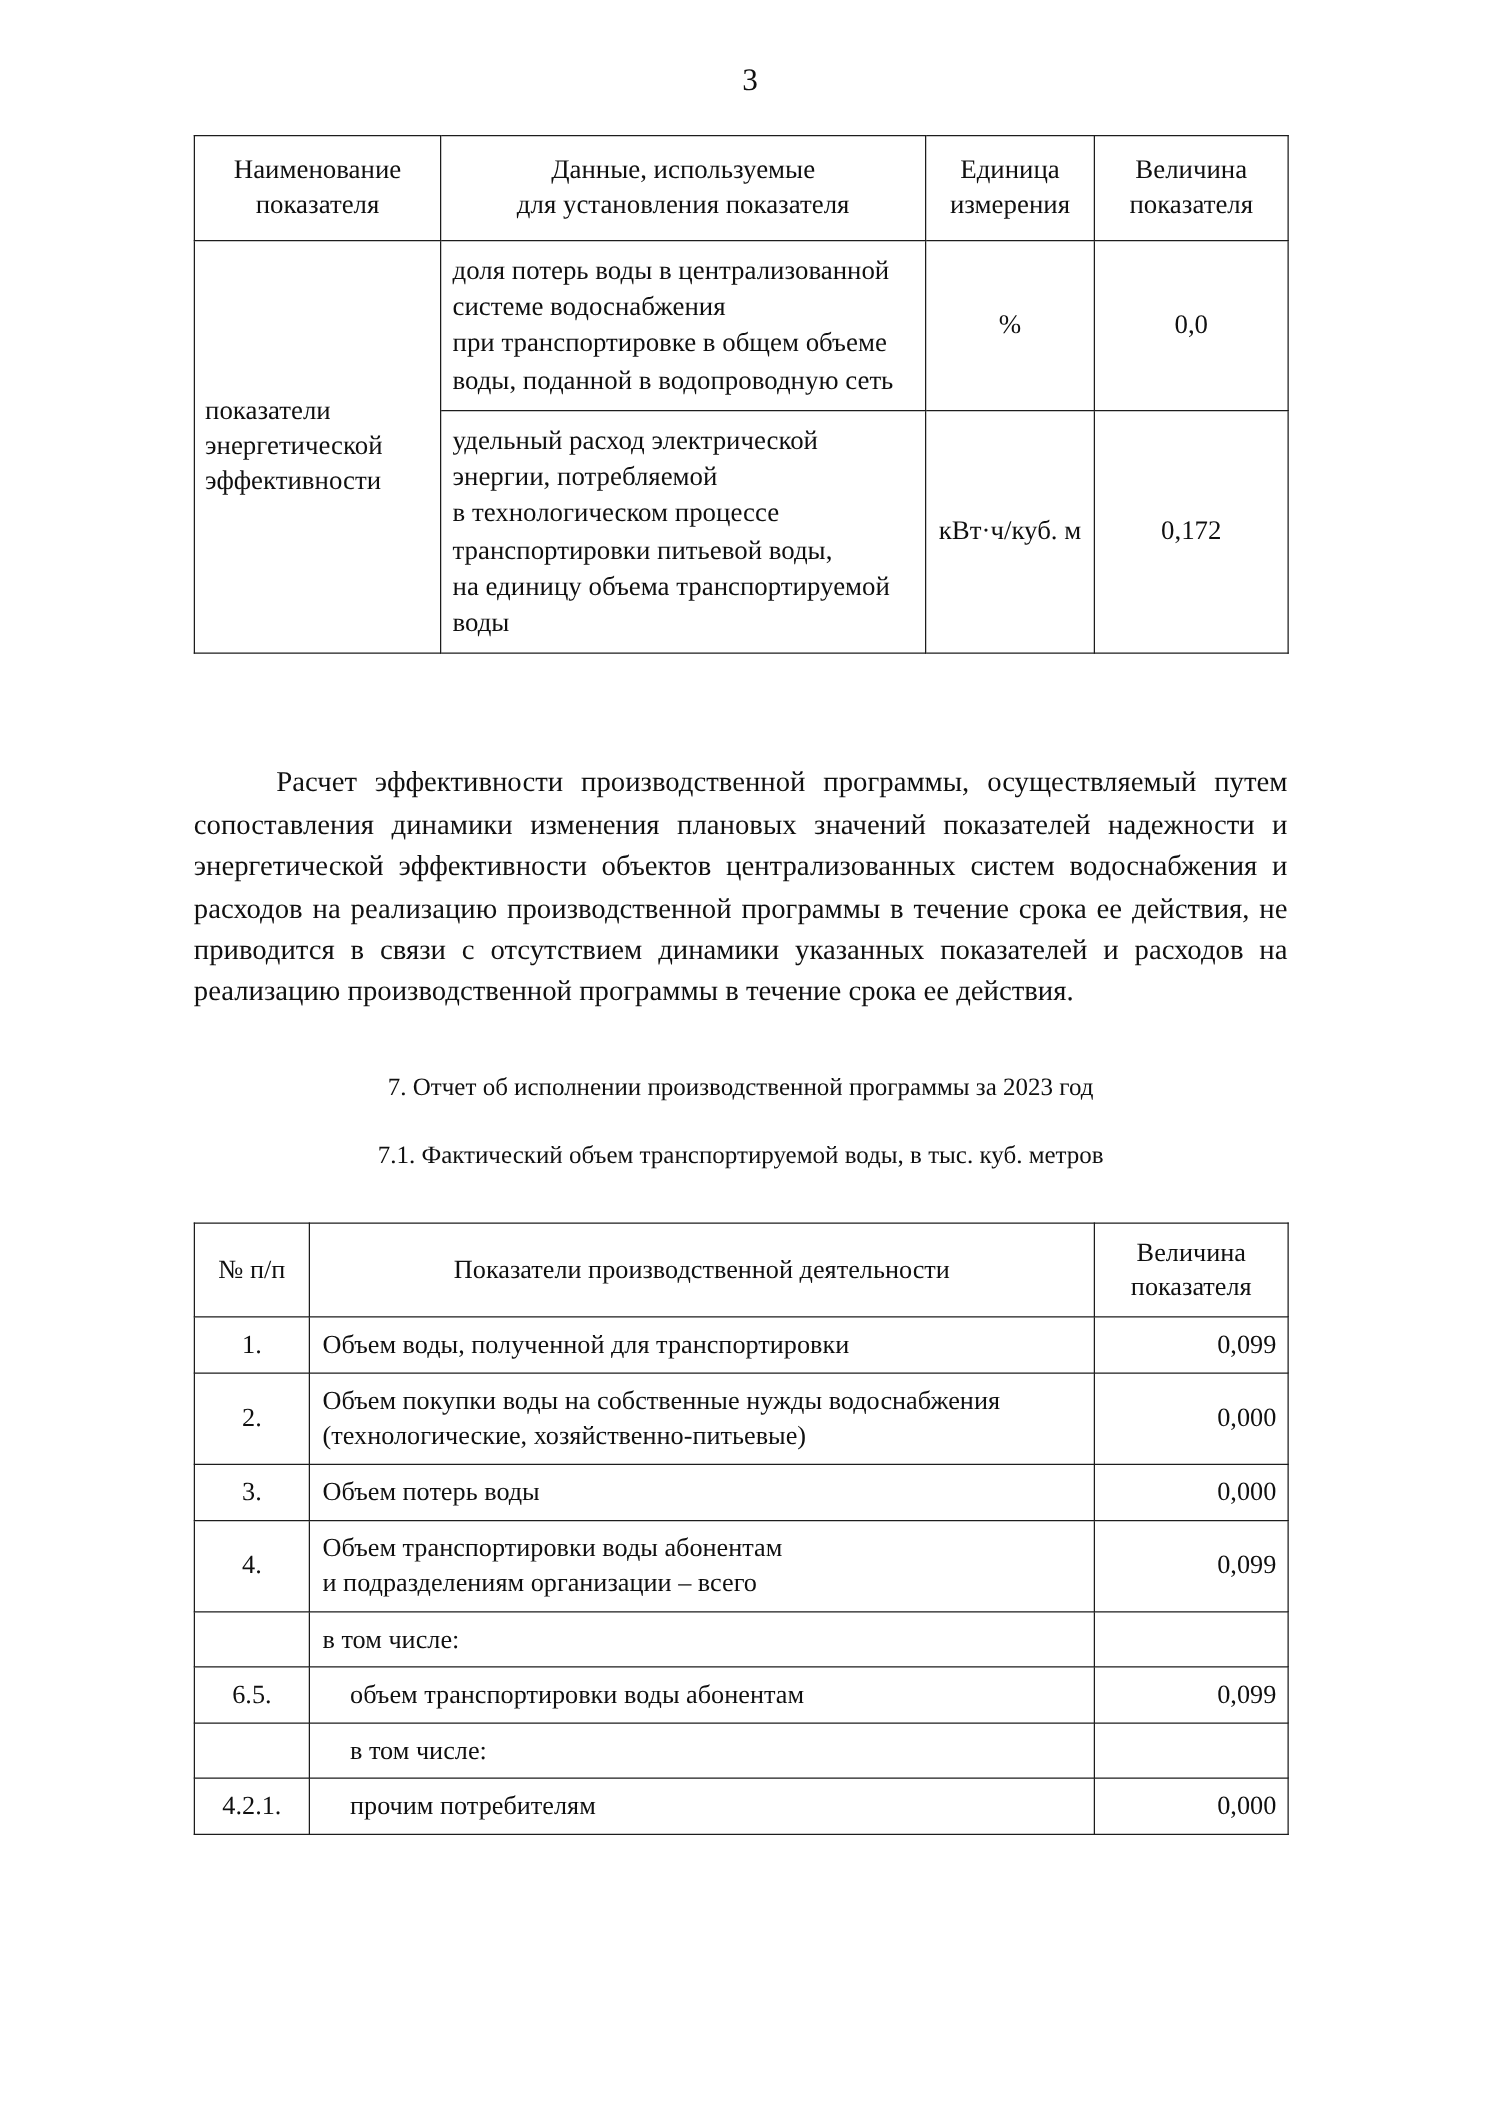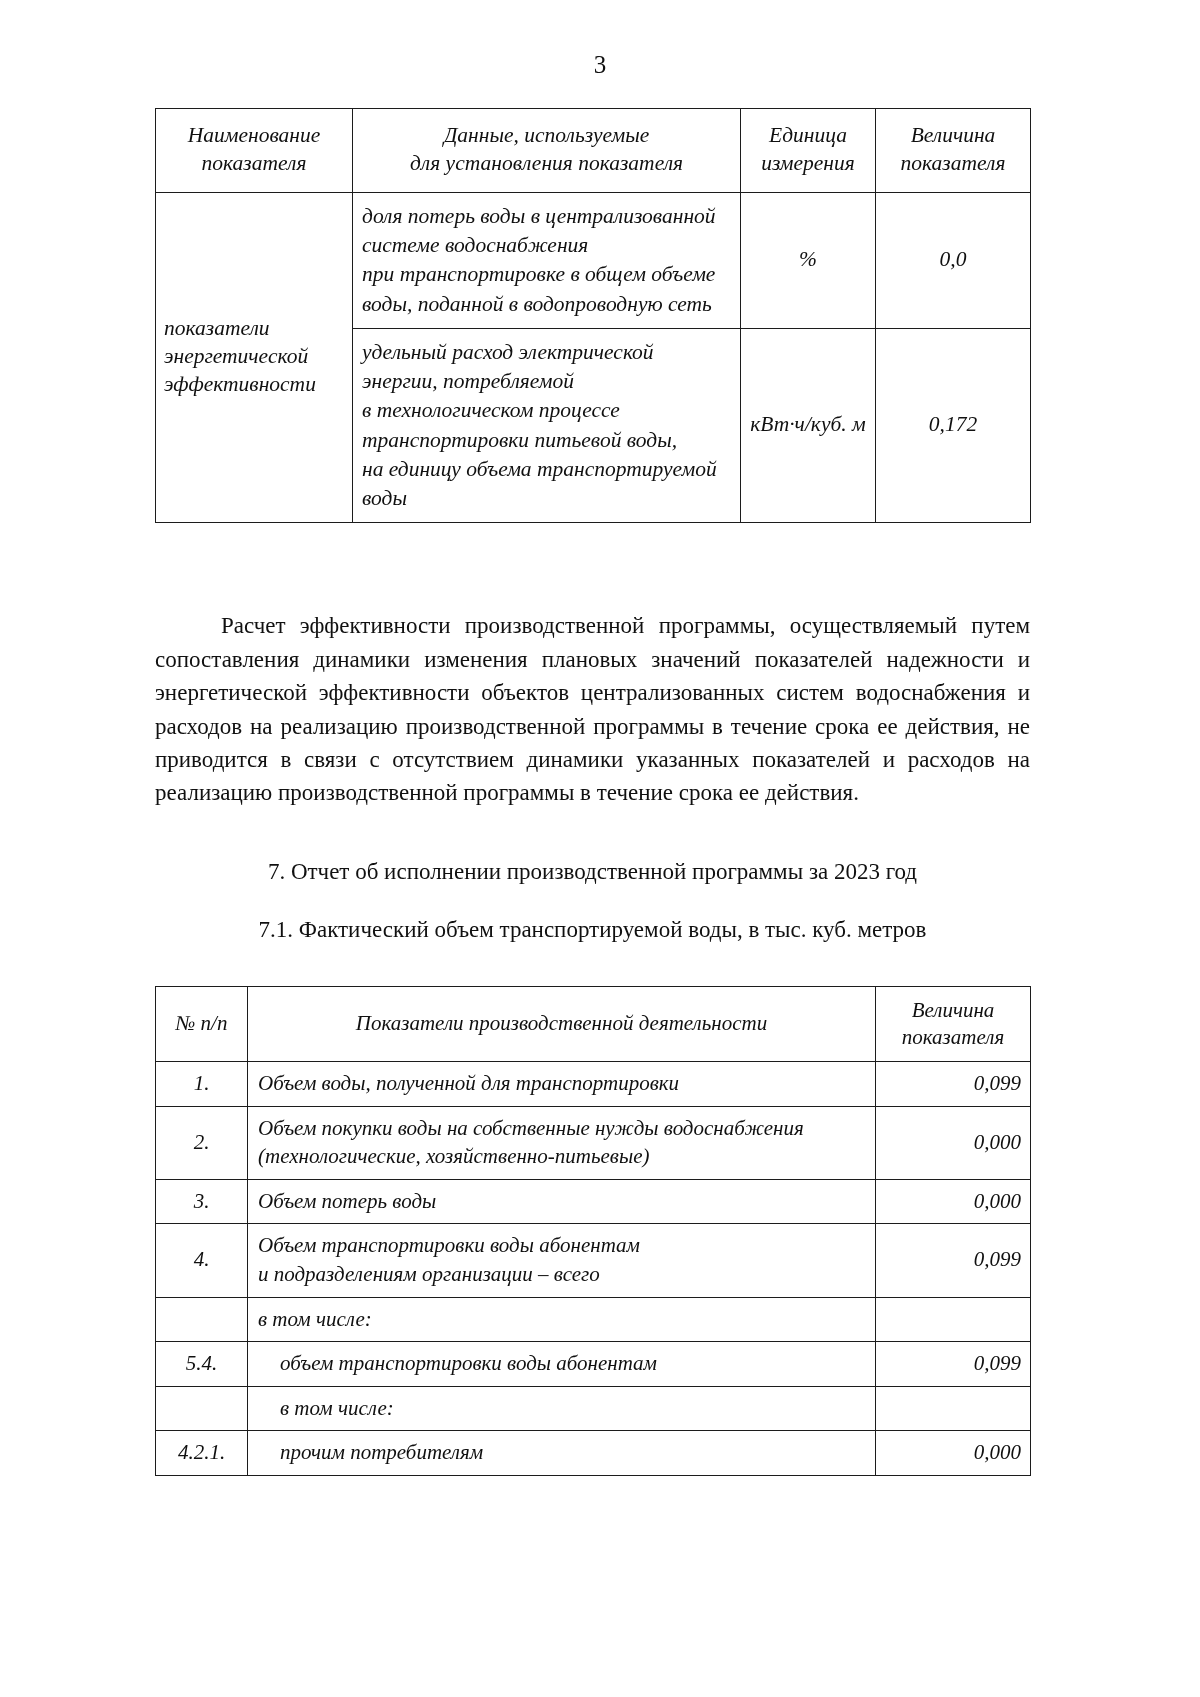--- a/index.html
+++ b/index.html
@@ -48,21 +48,20 @@
     table-layout: fixed;
     font-size: 21.5px;
   }
   table.doc-table td,
   table.doc-table th {
     border: 1.6px solid #1c1c1c;
     padding: 7px 9px 8px 9px;
     vertical-align: middle;
     font-weight: normal;
     line-height: 1.30;
-    font-style: italic;
   }
   table.doc-table th {
     text-align: center;
   }
 
   
   #table-indicators .col-name   { width: 197px; }
   #table-indicators .col-data   { width: 388px; }
   #table-indicators .col-unit   { width: 135px; }
   #table-indicators .col-value  { width: 155px; }
@@ -105,21 +104,21 @@
   p.body-text {
     font-size: 23px;
     line-height: 1.455;
     margin: 0;
     text-align: justify;
     text-indent: 66px;
     hyphens: none;
   }
 
   h2.sub-title {
-    font-size: 23px;
+    font-size: 20px;
     font-weight: normal;
     text-align: center;
     margin: 0;
     line-height: 1.32;
   }
 
   
   #table-actual { font-size: 21px; }
   #table-actual .col-no    { width: 92px; }
   #table-actual .col-label { width: 628px; }
@@ -252,21 +251,21 @@
             <td class="c-label nowrap-break">Объем транспортировки воды абонентам
 и подразделениям организации – всего</td>
             <td class="c-val">0,099</td>
           </tr>
           <tr>
             <td class="c-no"></td>
             <td class="c-label nowrap-break">в том числе:</td>
             <td class="c-val"></td>
           </tr>
           <tr>
-            <td class="c-no">5.4.</td>
+            <td class="c-no">6.5.</td>
             <td class="c-label nowrap-break indent-1">объем транспортировки воды абонентам</td>
             <td class="c-val">0,099</td>
           </tr>
           <tr>
             <td class="c-no"></td>
             <td class="c-label nowrap-break indent-1">в том числе:</td>
             <td class="c-val"></td>
           </tr>
           <tr>
             <td class="c-no">4.2.1.</td>

